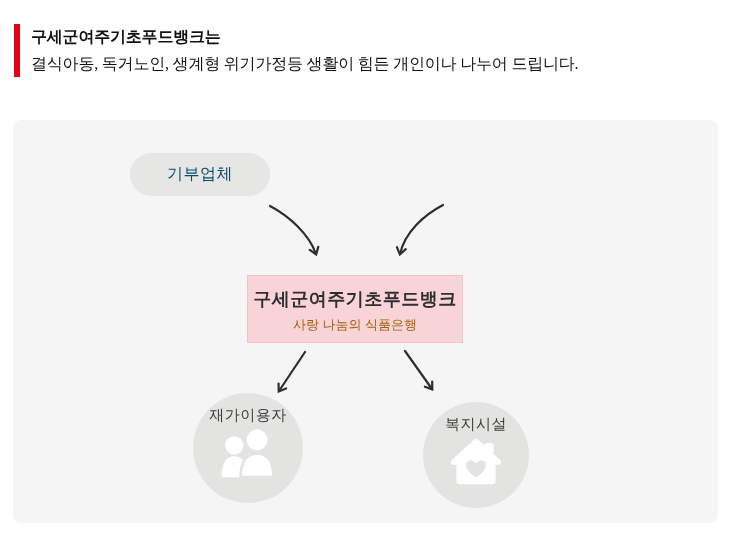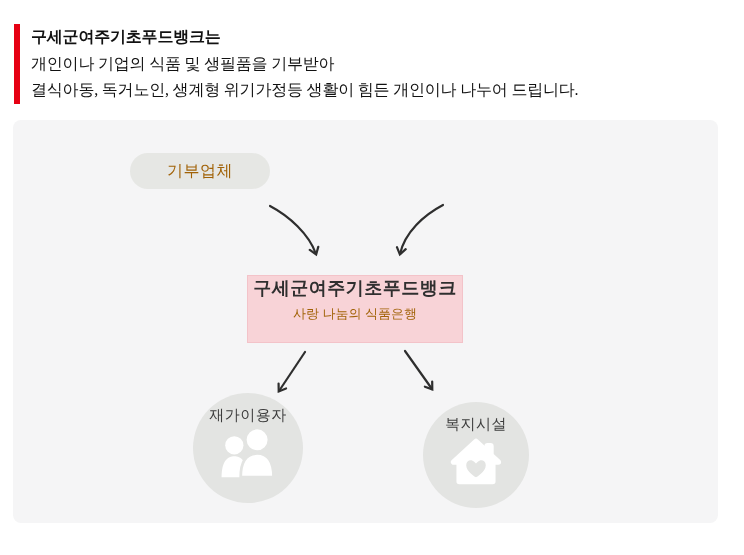--- a/index.html
+++ b/index.html
@@ -28,35 +28,35 @@
 
   
   .panel {
     position: absolute; left: 13px; top: 120px;
     width: 705px; height: 403px;
     background: #f5f5f6; border-radius: 8px;
   }
   .arrows { position: absolute; left: 0; top: 0; pointer-events: none; }
 
   .pill {
-    position: absolute; height: 36px; border-radius: 24px;
+    position: absolute; height: 43px; border-radius: 24px;
     background: #e6e7e4;
     display: flex; align-items: center; justify-content: center;
-    font-size: 16px; color: #a16207; letter-spacing: 0.5px;
+    font-size: 16px; color: #0c4a6e; letter-spacing: 0.5px;
   }
   .pill-left  { left: 117px; top: 33px; width: 140px; }
   .pill-right { left: 439px; top: 32px; width: 145px; }
 
   .center-box {
     position: absolute; left: 234px; top: 155px; width: 216px; height: 68px;
     background: #f8d3d7; border: 1px solid #f3c3c9; box-sizing: border-box;
     text-align: center;
   }
   .center-title {
-    font-size: 18px; font-weight: 700;
+    margin-top: 11px; font-size: 18px; font-weight: 700;
     color: #2f2f2f; letter-spacing: 0.5px;
   }
   .center-subtitle { margin-top: 5px; font-size: 13px; color: #a16207; }
 
   .circle {
     position: absolute; border-radius: 50%;
     background: #e3e4e2;
     display: flex; flex-direction: column; align-items: center;
   }
   .circle-left  { left: 180px; top: 273px; width: 110px; height: 110px; }
@@ -69,21 +69,20 @@
 </style>
 </head>
 <body>
 
 <div class="stage">
 
   <header class="intro">
     <div class="accent-bar"></div>
     <div class="intro-lines">
       <p class="intro-title">구세군여주기초푸드뱅크는</p>
-      <p class="intro-line">개인이나 기업의 식품 및 생필품을 기부받아</p>
       <p class="intro-line">결식아동, 독거노인, 생계형 위기가정등 생활이 힘든 개인이나 나누어 드립니다.</p>
     </div>
   </header>
 
   <section class="panel">
 
     <svg class="arrows" width="705" height="403" viewBox="0 0 705 403">
       <defs>
         <marker id="ah" viewBox="0 0 12 12" refX="8.5" refY="6" markerWidth="12" markerHeight="12" orient="auto" markerUnits="userSpaceOnUse">
           <path d="M2.5 1.5 L9 6 L2.5 10.5" fill="none" stroke="#2e2e2e" stroke-width="2.2" stroke-linecap="round"></path>

